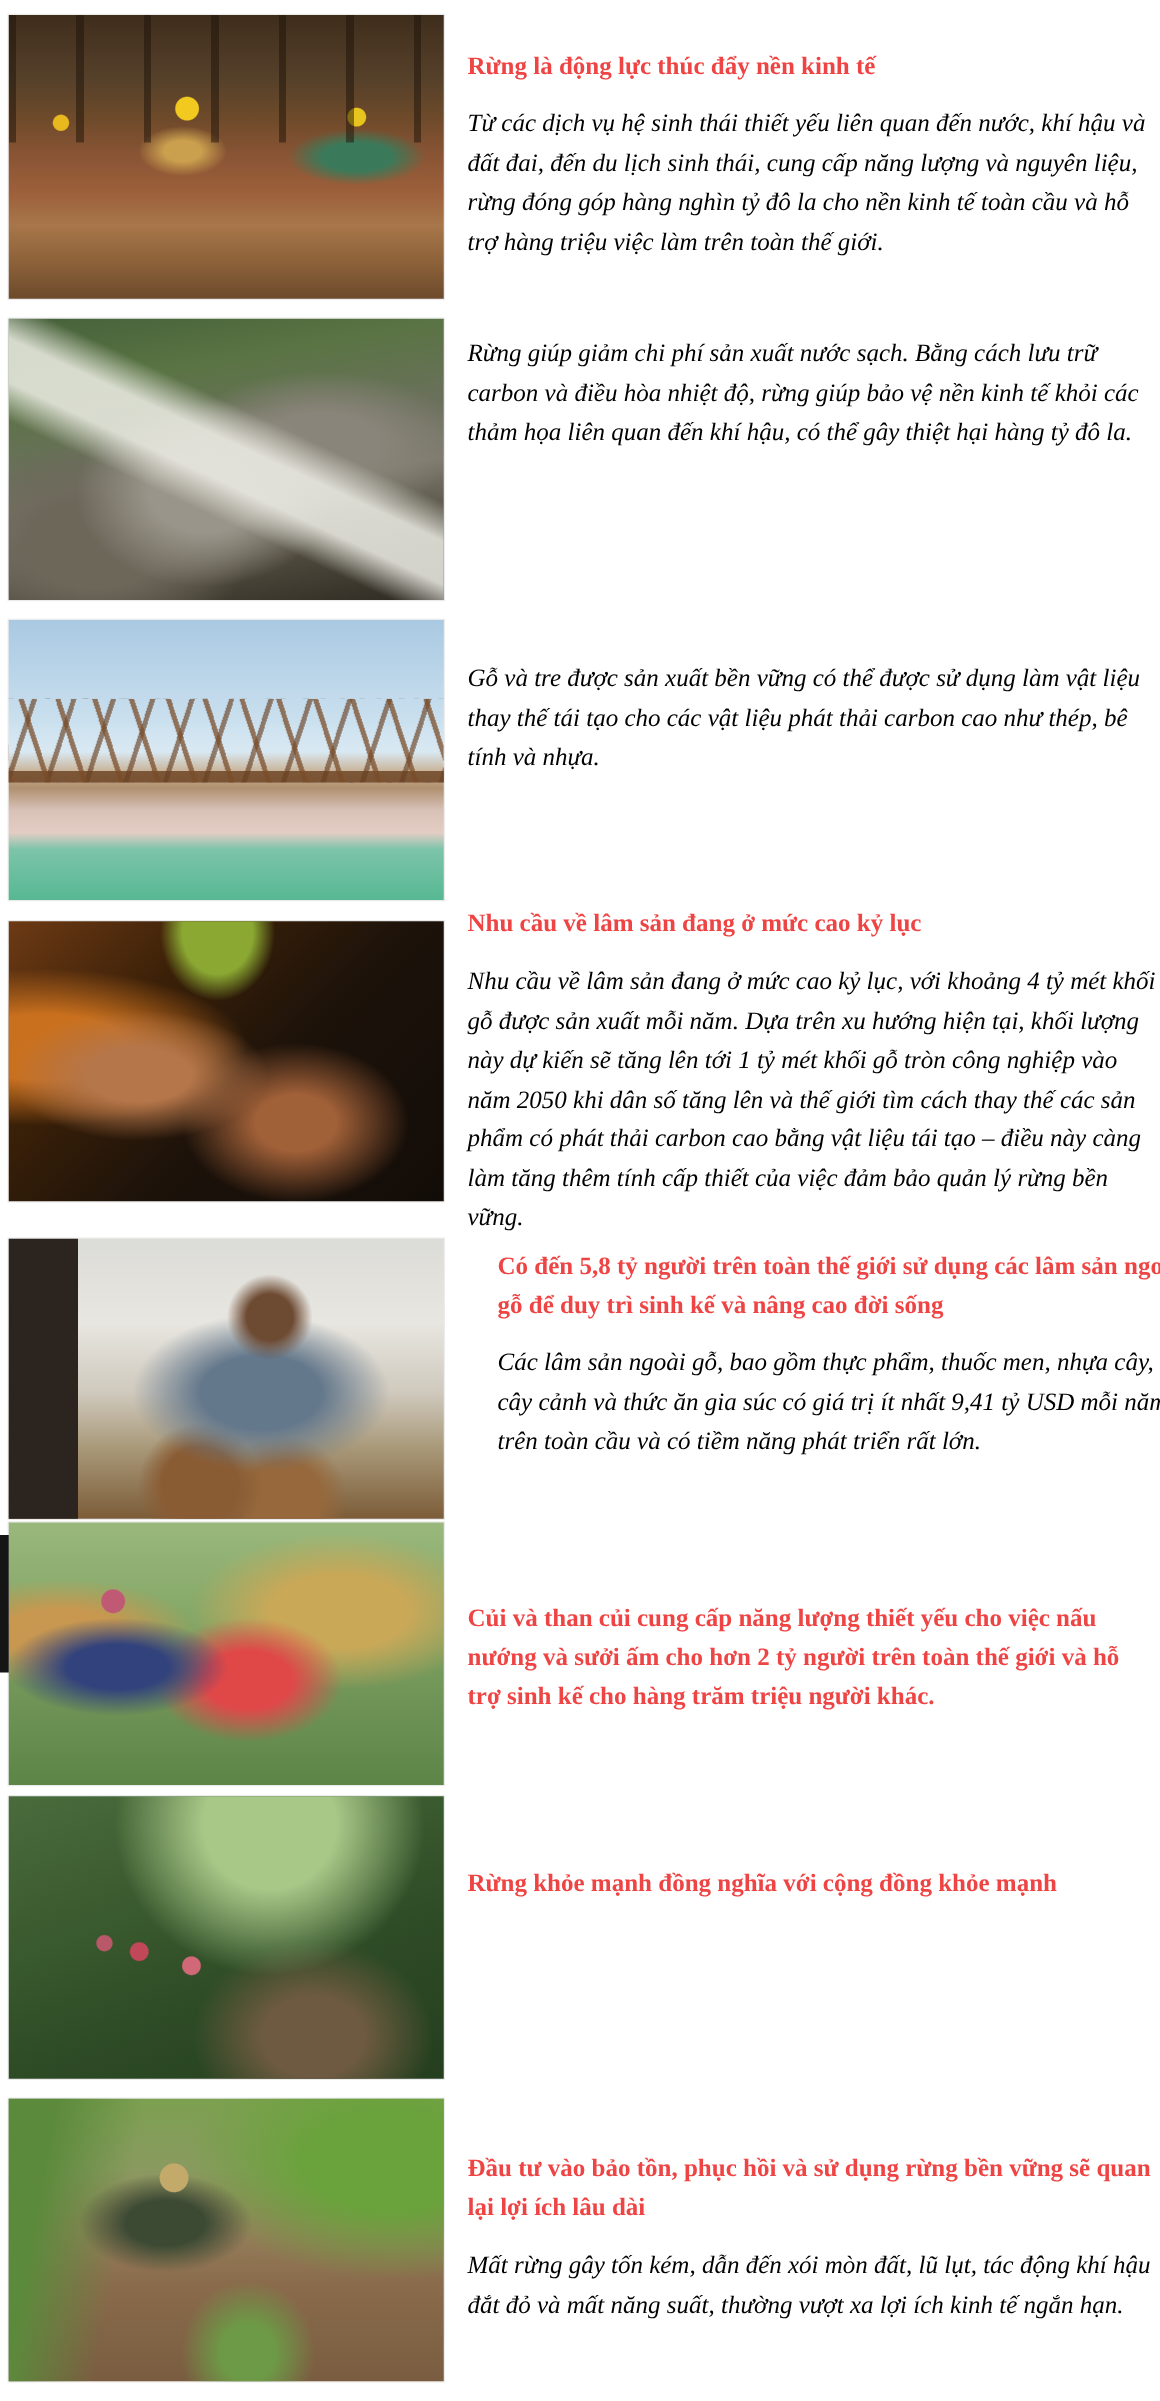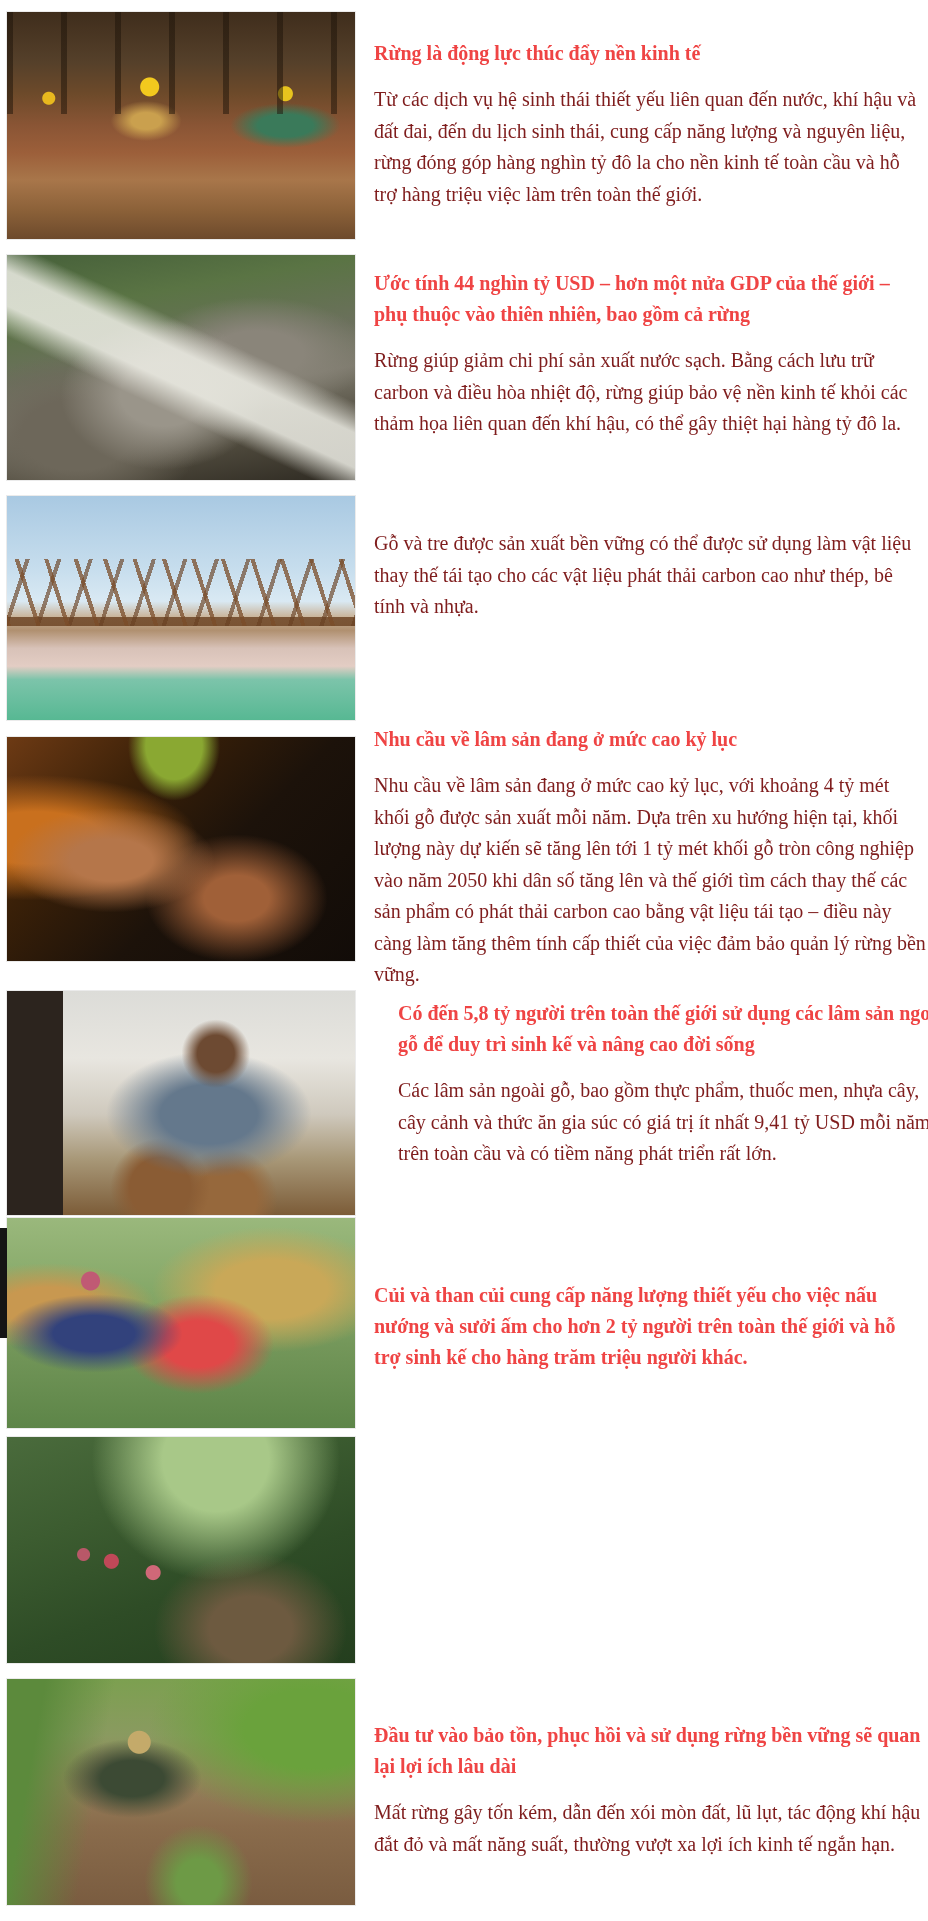--- a/index.html
+++ b/index.html
@@ -28,21 +28,22 @@
     margin:0 0 15px 0;
     font-size:20px;
     line-height:31px;
     font-weight:bold;
     color:#ef4444;
   }
   .textcol p{
     margin:0;
     font-size:20px;
     line-height:31.5px;
-    color:#7f1d1d;
+    color:#000000;
+    font-style:italic;
   }
 
   
   .p1{top:12px;height:227px;}
   .p2{top:255px;height:225px;}
   .p3{top:496px;height:224px;}
   .p4{top:737px;height:224px;}
   .p5{top:991px;height:224px;}
   .p6{top:1218px;height:210px;}
   .p7{top:1437px;height:226px;}
@@ -151,21 +152,20 @@
     <div class="photo p1"></div>
     <div class="textcol t1">
       <h2>Rừng là động lực thúc đẩy nền kinh tế</h2>
       <p>Từ các dịch vụ hệ sinh thái thiết yếu liên quan đến nước, khí hậu và đất đai, đến du lịch sinh thái, cung cấp năng lượng và nguyên liệu, rừng đóng góp hàng nghìn tỷ đô la cho nền kinh tế toàn cầu và hỗ trợ hàng triệu việc làm trên toàn thế giới.</p>
     </div>
   </section>
 
   <section>
     <div class="photo p2"></div>
     <div class="textcol t2">
-      <h2>Ước tính 44 nghìn tỷ USD – hơn một nửa GDP của thế giới – phụ thuộc vào thiên nhiên, bao gồm cả rừng</h2>
       <p>Rừng giúp giảm chi phí sản xuất nước sạch. Bằng cách lưu trữ carbon và điều hòa nhiệt độ, rừng giúp bảo vệ nền kinh tế khỏi các thảm họa liên quan đến khí hậu, có thể gây thiệt hại hàng tỷ đô la.</p>
     </div>
   </section>
 
   <section>
     <div class="photo p3"></div>
     <div class="textcol t3">
       <p>Gỗ và tre được sản xuất bền vững có thể được sử dụng làm vật liệu thay thế tái tạo cho các vật liệu phát thải carbon cao như thép, bê tính và nhựa.</p>
     </div>
   </section>
@@ -189,20 +189,21 @@
   <section>
     <div class="photo p6"></div>
     <div class="textcol t6">
       <h2>Củi và than củi cung cấp năng lượng thiết yếu cho việc nấu nướng và sưởi ấm cho hơn 2 tỷ người trên toàn thế giới và hỗ trợ sinh kế cho hàng trăm triệu người khác.</h2>
     </div>
   </section>
 
   <section>
     <div class="photo p7"></div>
     <div class="textcol t7">
+      <h2>Rừng khỏe mạnh đồng nghĩa với cộng đồng khỏe mạnh</h2>
     </div>
   </section>
 
   <section>
     <div class="photo p8"></div>
     <div class="textcol t8">
       <h2>Đầu tư vào bảo tồn, phục hồi và sử dụng rừng bền vững sẽ quan lại lợi ích lâu dài</h2>
       <p>Mất rừng gây tốn kém, dẫn đến xói mòn đất, lũ lụt, tác động khí hậu đắt đỏ và mất năng suất, thường vượt xa lợi ích kinh tế ngắn hạn.</p>
     </div>
   </section>

